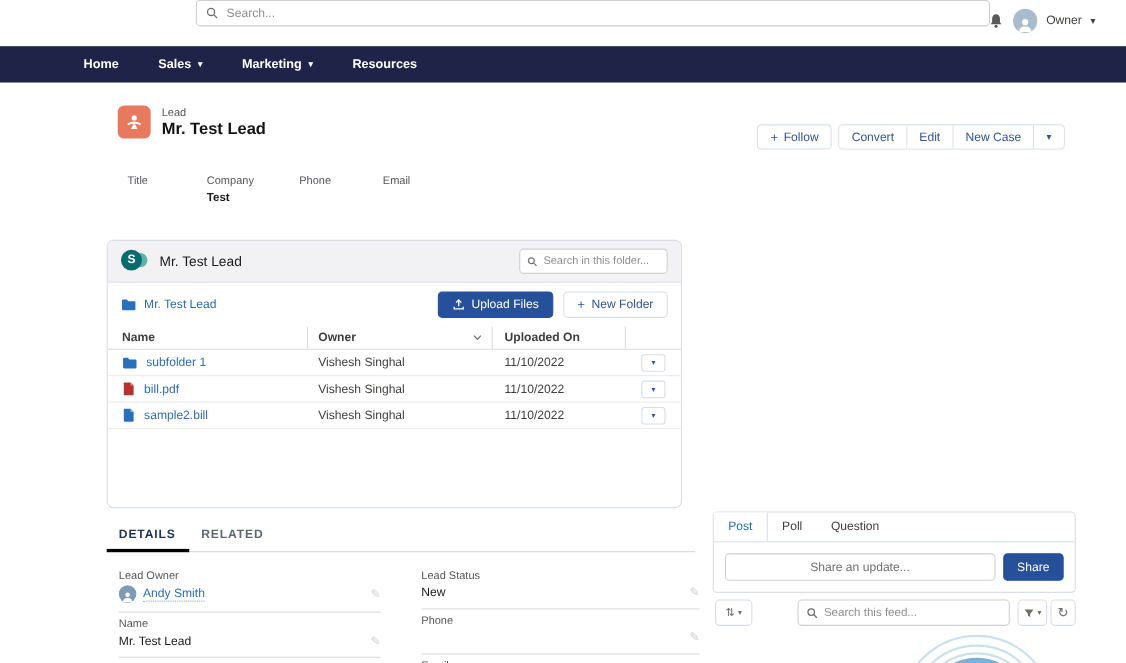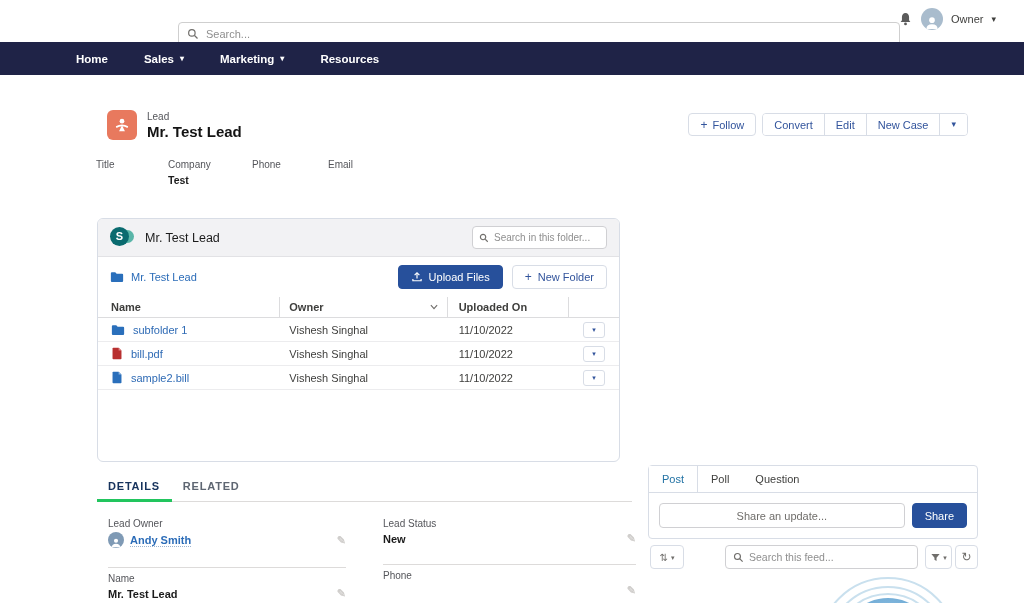--- a/index.html
+++ b/index.html
@@ -7,53 +7,53 @@
   body {
     font-family: "Liberation Sans", sans-serif;
     background: #ffffff;
     color: #3e3e3c;
     position: relative;
   }
   svg { display: block; }
 
   
   .topbar { position: absolute; left: 0; top: 0; width: 1024px; height: 42px; background: #fff; }
-  .global-search { position: absolute; left: 178px; top: 22px; width: 722px; height: 24px;
+  .global-search { position: absolute; left: 178px; top: 0; width: 722px; height: 24px;
     border: 1px solid #cfcfcf; border-radius: 4px; background: #fff; display: flex; align-items: center; padding: 0 8px; }
   .global-search input { border: none; outline: none; flex: 1; font-size: 11px; margin-left: 7px;
     font-family: "Liberation Sans", sans-serif; color: #3e3e3c; background: transparent; }
   .global-search input::placeholder { color: #8f8f8f; }
   .topbar-right { position: absolute; right: 28px; top: 8px; display: flex; align-items: center; gap: 8px; }
   .avatar-circle { width: 22px; height: 22px; border-radius: 50%; background: #a9bccd; display: flex; align-items: flex-end; justify-content: center; overflow: hidden; }
   .user-label { font-size: 11px; color: #3e3e3c; }
   .caret { font-size: 9px; color: #3e3e3c; line-height: 1; }
 
   
   .navbar { position: absolute; left: 0; top: 42px; width: 1024px; height: 33px; background: #1f2347;
     display: flex; align-items: center; padding-left: 76px; gap: 36px; }
   .nav-item { color: #fff; font-size: 11.5px; font-weight: 600; display: flex; align-items: center; gap: 6px; cursor: pointer; }
   .nav-item .caret { color: #fff; font-size: 8px; }
 
   
-  .lead-header { position: absolute; left: 107px; top: 110px; display: flex; gap: 10px; }
+  .lead-header { position: absolute; left: 107px; top: 96px; display: flex; gap: 10px; }
   .lead-icon { width: 30px; height: 30px; border-radius: 6px; background: #e8795e; display: flex; align-items: center; justify-content: center; }
   .entity-label { font-size: 10px; color: #54555a; margin-top: 1px; }
   .record-title { font-size: 15px; font-weight: 700; color: #131313; margin-top: 1px; }
 
   .header-actions { position: absolute; right: 56px; top: 113px; display: flex; gap: 6px; }
   .btn { height: 23px; background: #fff; border: 1px solid #d8dde6; border-radius: 4px;
     font-size: 11px; color: #32549c; display: flex; align-items: center; justify-content: center;
     padding: 0 11px; cursor: pointer; font-family: "Liberation Sans", sans-serif; }
   .btn-group { display: flex; border: 1px solid #d8dde6; border-radius: 4px; overflow: hidden; height: 23px; }
   .btn-group .btn { border: none; border-radius: 0; border-right: 1px solid #d8dde6; height: 21px; }
   .btn-group .btn:last-child { border-right: none; }
   .plus-glyph { font-size: 12px; margin-right: 5px; color: #32549c; }
 
   
-  .summary-fields { position: absolute; left: 96px; top: 159px; display: flex; align-items: flex-end; }
+  .summary-fields { position: absolute; left: 116px; top: 159px; display: flex; align-items: flex-end; }
   .summary-field { display: flex; flex-direction: column; }
   .summary-field .flabel { font-size: 10px; color: #54555a; }
   .summary-field .fvalue { font-size: 10.5px; color: #1b1b1b; font-weight: 600; margin-top: 4px; min-height: 12px; }
   .sf-0 { width: 72px; } .sf-1 { width: 84px; } .sf-2 { width: 76px; }
 
   
   .file-card { position: absolute; left: 97px; top: 218px; width: 523px; height: 244px;
     border: 1px solid #d8dde6; border-radius: 6px; background: #fff; overflow: hidden; }
   .card-header { height: 38px; background: #f2f2f4; border-bottom: 1px solid #e2e2e5;
     display: flex; align-items: center; padding: 0 12px; }
@@ -88,26 +88,26 @@
   .ft-header .col-name, .ft-header .col-owner, .ft-header .col-date { border-right: 1px solid #dcdcde; height: 100%; display: flex; align-items: center; }
   .ft-header .col-name { gap: 0; }
   .file-link { color: #2f6bb5; cursor: pointer; }
   .row-action-btn { width: 22px; height: 16px; border: 1px solid #d8dde6; border-radius: 3px; background: #fff;
     display: flex; align-items: center; justify-content: center; font-size: 7px; color: #32549c; cursor: pointer; }
 
   
   .details-section { position: absolute; left: 97px; top: 472px; width: 535px; }
   .details-tabs { display: flex; border-bottom: 1px solid #dddbda; }
   .dtab { font-size: 11px; letter-spacing: 0.8px; padding: 8px 12px 7px 11px; cursor: pointer; color: #5e6672; font-weight: 600; }
-  .dtab.active { color: #16325c; font-weight: 700; border-bottom: 3px solid #22c55e; margin-bottom: -1px; }
+  .dtab.active { color: #16325c; font-weight: 700; border-bottom: 3px solid #000000; margin-bottom: -1px; }
   .details-fields { display: grid; grid-template-columns: 238px 253px; column-gap: 37px; margin-top: 16px; padding-left: 11px; }
   .dfield { margin-bottom: 5px; }
   .dfield .dlabel { font-size: 10px; color: #54555a; }
   .dfield .dvalue-row { display: flex; align-items: center; min-height: 18px; margin-top: 3px;
-    border-bottom: 1px solid #dddbda; padding-bottom: 19px; font-weight: bold; }
+    border-bottom: 1px solid #dddbda; padding-bottom: 8px; }
   .dvalue { font-size: 11px; color: #1b1b1b; }
   .owner-link { font-size: 11px; color: #2b6cb8; border-bottom: 1px dotted #9db4d0; cursor: pointer; }
   .mini-avatar { width: 16px; height: 16px; border-radius: 50%; background: #7f9ab5; margin-right: 6px;
     display: flex; align-items: flex-end; justify-content: center; overflow: hidden; }
   .edit-pencil { margin-left: auto; color: #d0cecc; font-size: 11px; cursor: pointer; }
 
   
   .feed-panel { position: absolute; left: 648px; top: 465px; width: 330px; height: 74px;
     border: 1px solid #d8dde6; border-radius: 4px; background: #fff; }
   .feed-tabs { display: flex; height: 27px; border-bottom: 1px solid #d8dde6; font-size: 11px; align-items: stretch; }

